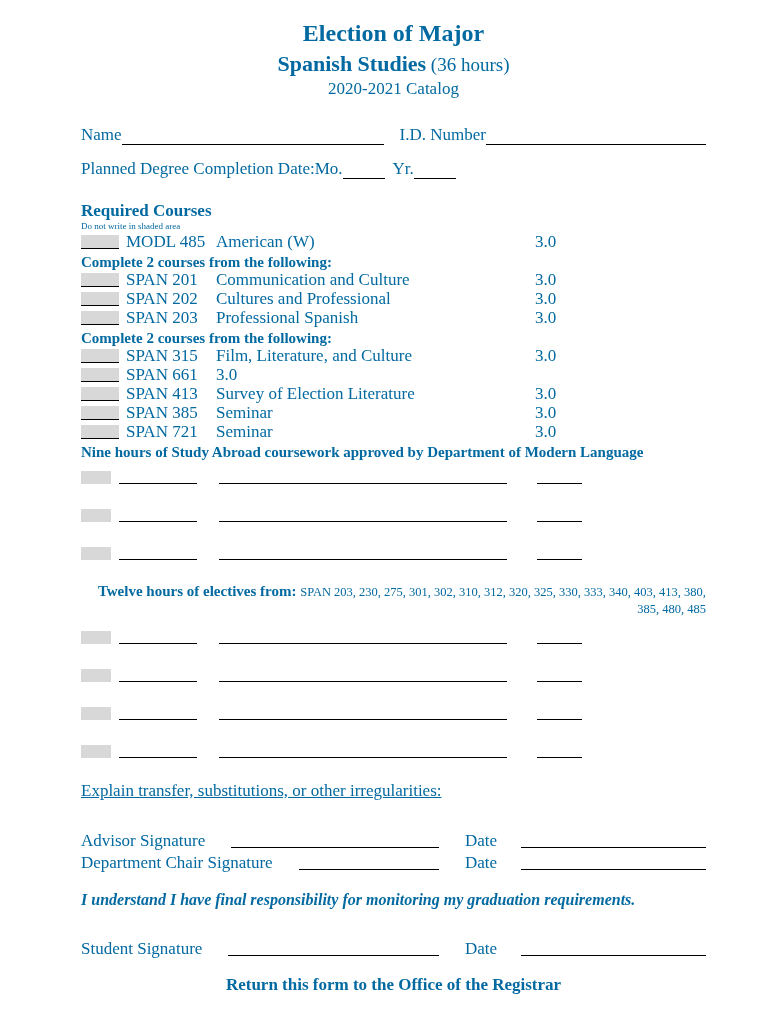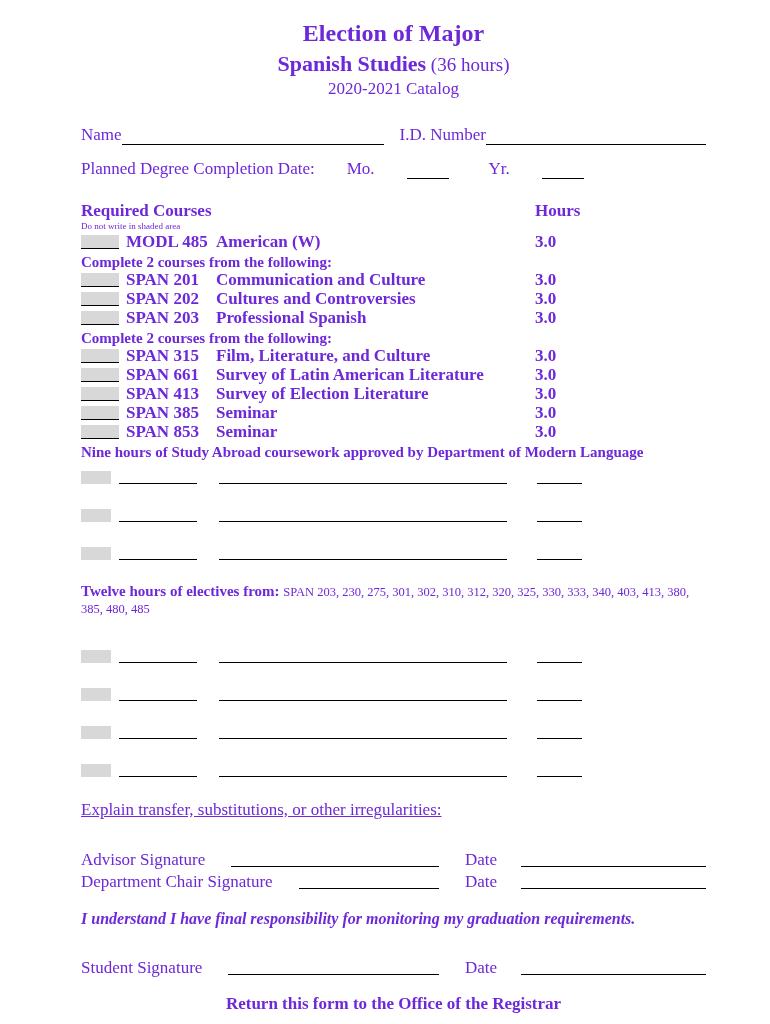--- a/index.html
+++ b/index.html
@@ -1,56 +1,56 @@
 <!DOCTYPE html>
 <html><head>
 <meta charset="utf-8">
 <style>
   html,body{margin:0;padding:0;background:#ffffff;}
   .page{
-    width:770px;height:1024px;margin:0 auto;background:#fff;color:#6d28d9;
+    width:770px;height:1024px;margin:0 auto;background:#fff;color:#0369a1;
     font-family:"Liberation Serif","DejaVu Serif",serif;
     box-sizing:border-box;padding:18px 64px 0 81px;position:relative;
   }
   
   .hdr{text-align:center;}
   .hdr-title{font-size:24px;font-weight:bold;margin:2px 0 4px 0;}
   .hdr-sub{font-size:22px;margin:0 0 2px 0;}
   .hdr-sub .prog{font-weight:bold;}
   .hdr-sub .hrs{font-weight:normal;font-size:19px;}
   .hdr-cat{font-size:17px;margin:0 0 26px 0;font-weight:normal;}
   
   .inforow{display:flex;align-items:flex-end;font-size:17px;margin-bottom:14px;}
   .line{border-bottom:1px solid #000;height:15px;display:inline-block;}
   .nline{width:262px;margin-right:16px;}
   .idline{flex:1;}
-  .daterow{display:flex;align-items:flex-end;font-size:17px;margin-bottom:22px;gap:32px;}
+  .daterow{display:flex;align-items:flex-end;font-size:17px;margin-bottom:22px;}
   .smline{width:42px;margin-right:8px;}
   .lbl-gap{}
   
   .chead{display:flex;font-size:17px;font-weight:bold;align-items:flex-end;}
   .chead .grow{flex:1;}
   .chead .hourshd{width:171px;}
   .tiny{font-size:9px;margin:0 0 2px 0;}
-  .crow{display:flex;align-items:flex-end;height:19px;font-size:17px;font-weight:bold;}
+  .crow{display:flex;align-items:flex-end;height:19px;font-size:17px;}
   .sbox{width:38px;height:13px;background:#d8d8d8;border-bottom:1px solid #000;margin:0 7px 3px 0;}
   .code{width:90px;}
   .ctitle{flex:1;}
   .chours{width:171px;}
   .grp{font-size:15px;font-weight:bold;height:19px;display:flex;align-items:flex-end;}
   .secb{font-size:15px;font-weight:bold;margin:2px 0 8px 0;}
   
   .brow{display:flex;align-items:flex-end;height:15px;margin-bottom:23px;}
   .sbox2{width:30px;height:13px;background:#d8d8d8;}
   .bline{border-bottom:1px solid #000;height:14px;display:inline-block;}
   .code-line{width:78px;margin-left:8px;}
   .title-line{width:288px;margin-left:22px;}
   .hours-line{width:45px;margin-left:30px;}
   
-  .elect{margin:4px 0 31px 0;font-size:15px;}
+  .elect{margin:4px 0 12px 0;font-size:15px;text-align:right;}
   .elect .b{font-weight:bold;}
   .elect .list{font-weight:normal;font-size:12.5px;}
   
   .explain{font-size:17px;margin:16px 0 0 0;}
   .explain span{text-decoration:underline;}
   .sigrow{display:flex;align-items:flex-end;font-size:17px;margin-top:30px;gap:24px;}
   .sline{flex:1;border-bottom:1px solid #000;height:14px;margin:0 0 3px 2px;}
   .dline{width:185px;border-bottom:1px solid #000;height:14px;margin-bottom:3px;}
   .datelbl{margin-left:2px;}
   .statement{font-size:16px;font-weight:bold;font-style:italic;margin:18px 0 0 0;}
@@ -78,21 +78,20 @@
   <div class="daterow">
     <span>Planned Degree Completion Date:</span>
     <span class="lbl-gap">Mo.</span>
     <span class="line smline"></span>
     <span>Yr.</span>
     <span class="line smline"></span>
   </div>
 
   <div class="chead">
     <span class="grow">Required Courses</span>
-    <span class="hourshd">Hours</span>
   </div>
   <div class="tiny">Do not write in shaded area</div>
 
   <div class="crow">
     <span class="sbox"></span>
     <span class="code">MODL 485</span>
     <span class="ctitle">American (W)</span>
     <span class="chours">3.0</span>
   </div>
 
@@ -100,59 +99,58 @@
 
   <div class="crow">
     <span class="sbox"></span>
     <span class="code">SPAN 201</span>
     <span class="ctitle">Communication and Culture</span>
     <span class="chours">3.0</span>
   </div>
   <div class="crow">
     <span class="sbox"></span>
     <span class="code">SPAN 202</span>
-    <span class="ctitle">Cultures and Controversies</span>
+    <span class="ctitle">Cultures and Professional</span>
     <span class="chours">3.0</span>
   </div>
   <div class="crow">
     <span class="sbox"></span>
     <span class="code">SPAN 203</span>
     <span class="ctitle">Professional Spanish</span>
     <span class="chours">3.0</span>
   </div>
 
   <div class="grp">Complete 2 courses from the following:</div>
 
   <div class="crow">
     <span class="sbox"></span>
     <span class="code">SPAN 315</span>
     <span class="ctitle">Film, Literature, and Culture</span>
     <span class="chours">3.0</span>
   </div>
   <div class="crow">
     <span class="sbox"></span>
     <span class="code">SPAN 661</span>
-    <span class="ctitle">Survey of Latin American Literature</span>
     <span class="chours">3.0</span>
   </div>
   <div class="crow">
     <span class="sbox"></span>
     <span class="code">SPAN 413</span>
     <span class="ctitle">Survey of Election Literature</span>
     <span class="chours">3.0</span>
   </div>
   <div class="crow">
     <span class="sbox"></span>
     <span class="code">SPAN 385</span>
     <span class="ctitle">Seminar</span>
     <span class="chours">3.0</span>
   </div>
   <div class="crow">
     <span class="sbox"></span>
-    <span class="code">SPAN 853</span>
+    <span class="code">SPAN 721</span>
     <span class="ctitle">Seminar</span>
     <span class="chours">3.0</span>
   </div>
 
   <div class="secb">Nine hours of Study Abroad coursework approved by Department of Modern Language</div>
 
   <div class="brow">
     <span class="sbox2"></span>
     <span class="bline code-line"></span>
     <span class="bline title-line"></span>

